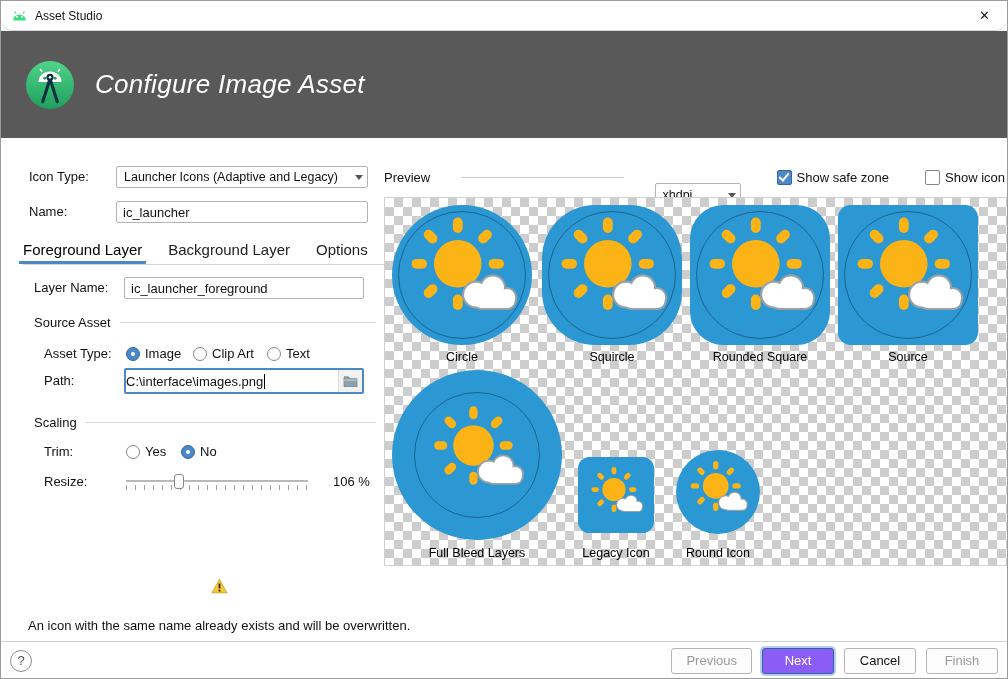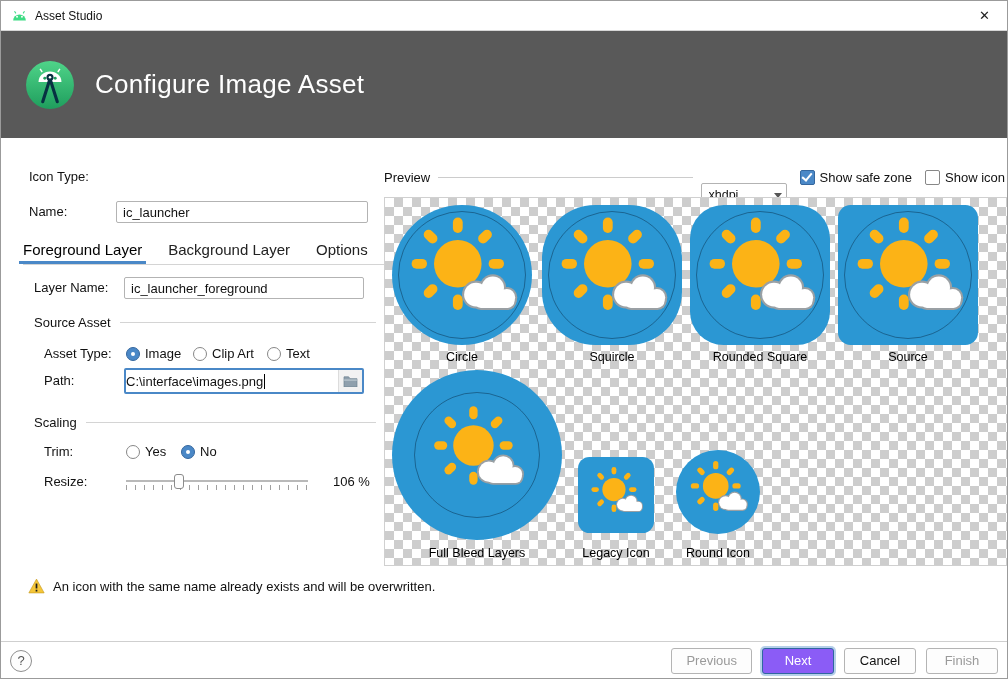--- a/index.html
+++ b/index.html
@@ -2,28 +2,28 @@
 <html><head>
 <meta charset="utf-8">
 <style>
   * { margin:0; padding:0; box-sizing:border-box; }
   body { background:#e8e8e8; font-family:"Liberation Sans", sans-serif; }
   .app { position:relative; width:1008px; height:679px; background:#fff; overflow:hidden;
          border:1px solid #9b9b9b; }
 
   
   .titlebar { height:30px; display:flex; align-items:center; padding-left:10px;
-              background:#fff; border-bottom:1px solid #d6d6d6; }
+              background:#fff; border-bottom:1px solid #d6d6d6;border-radius:12px; }
   .titlebar-title { font-size:12px; color:#111; margin-left:7px; }
   .titlebar-spacer { flex:1; }
   .close-btn { width:45px; height:29px; display:flex; align-items:center; justify-content:center;
                font-size:13px; color:#222; cursor:pointer; }
 
   
-  .header { height:107px; background:#595959; display:flex; align-items:center; padding-left:24px; }
+  .header { height:107px; background:#595959; display:flex; align-items:center; padding-left:24px;font-style:italic; }
   .header-logo { width:50px; height:50px; }
   .header-title { color:#ffffff; font-size:26px; font-weight:400; margin-left:20px; letter-spacing:0.3px; }
 
   
   .content { position:relative; height:503px; background:#fff; }
   .flabel { position:absolute; font-size:13px; color:#111; line-height:22px; }
 
   .combo { position:absolute; height:22px; background:#fff; border:1px solid #b3b3b3; border-radius:2px;
            display:flex; align-items:center; font-size:12.5px; color:#111; padding:0 4px 0 7px; cursor:pointer; }
   .combo .combo-text { flex:1; white-space:nowrap; overflow:hidden; }
@@ -64,21 +64,21 @@
   
   .slider { position:absolute; left:125px; top:333px; width:182px; height:22px; cursor:pointer; }
   .slider-track { position:absolute; left:0; right:0; top:9px; height:2px; background:#b9b9b9; }
   .slider-ticks { position:absolute; left:0; right:0; top:14px; height:5px;
                   background:repeating-linear-gradient(90deg,#9f9f9f 0 1px,transparent 1px 9px); }
   .slider-thumb { position:absolute; left:26.5%; top:3px; width:10px; height:15px; background:#fdfdfd;
                   border:1px solid #8b8b8b; border-radius:3px; }
 
   
   .preview-head { position:absolute; left:383px; right:2px; top:27px; height:24px;
-                  display:flex; align-items:center; }
+                  display:flex; align-items:center;gap:23px; }
   .preview-label { font-size:13px; color:#111; }
   .preview-line { flex:1; border-top:1px solid #cccccc; margin:0 8px; }
   .density-combo { position:static; width:86px; height:24px;margin-top:36px; }
   .cb-item { display:flex; align-items:center; gap:5px; margin-left:13px; cursor:pointer; white-space:nowrap; }
   .checkbox { width:15px; height:15px; border:1px solid #878787; border-radius:2px; background:#fff;
               display:flex; align-items:center; justify-content:center; flex:none; }
   .checkbox.checked { background:#4a88c7; border-color:#35679e; }
   .checkbox.checked::after { content:""; width:4px; height:8px; border:solid #fff; border-width:0 2px 2px 0;
                              transform:rotate(40deg); margin-top:-2px; }
   .cb-label { font-size:13px; color:#111; }
@@ -96,21 +96,21 @@
   .shape-circle { border-radius:50%; }
   .shape-squircle { border-radius:38%; }
   .shape-rounded { border-radius:24%; }
   .shape-square { border-radius:9%; }
   .shape-legacy { border-radius:15%; }
   .safe::after { content:""; position:absolute; inset:4%; border:1px solid rgba(10,50,80,0.5); border-radius:50%; }
   .safe-fb::after { content:""; position:absolute; inset:13%; border:1px solid rgba(10,50,80,0.5); border-radius:50%; }
   .tile-label { position:absolute; transform:translateX(-50%); font-size:12.5px; color:#000; white-space:nowrap; }
 
   
-  .warning-row { position:absolute; left:27px; top:440px; display:flex; align-items:center; gap:8px; }
+  .warning-row { position:absolute; left:27px; top:440px; display:flex; align-items:center; gap:24px;flex-direction:column; }
   .warning-text { font-size:13px; color:#111; }
 
   
   .footer { height:38px; border-top:1px solid #cfcfcf; background:#fff; display:flex; align-items:center; padding:0 9px; }
   .help-btn { width:22px; height:22px; border-radius:50%; border:1px solid #8f8f8f; background:#fdfdfd;
               color:#555; font-size:13px; display:flex; align-items:center; justify-content:center; cursor:pointer; }
   .footer-spacer { flex:1; }
   .btn { height:26px; min-width:72px; padding:0 14px; margin-left:10px; font-size:13px;
          background:#fdfdfd; border:1px solid #b4b4b4; border-radius:3px; color:#111; cursor:pointer;
          font-family:"Liberation Sans", sans-serif; }
@@ -186,20 +186,24 @@
       </g>
       <circle cx="24" cy="16.5" r="3.4" fill="#073042"></circle>
       <circle cx="24" cy="16.5" r="1.2" fill="#ffffff"></circle>
     </svg>
     <div class="header-title">Configure Image Asset</div>
   </div>
 
   <div class="content">
 
     <div class="flabel" style="left:28px; top:28px;">Icon Type:</div>
+    <div class="combo" style="left:115px; top:28px; width:252px;">
+      <span class="combo-text">Launcher Icons (Adaptive and Legacy)</span>
+      <span class="combo-arrow"></span>
+    </div>
 
     <div class="flabel" style="left:28px; top:63px;">Name:</div>
     <input class="tfield" style="left: 115px; top: 63px; width: 252px;" value="ic_launcher">
 
     <div class="tabs">
       <div class="tab active">Foreground Layer</div>
       <div class="tab">Background Layer</div>
       <div class="tab">Options</div>
     </div>
 

